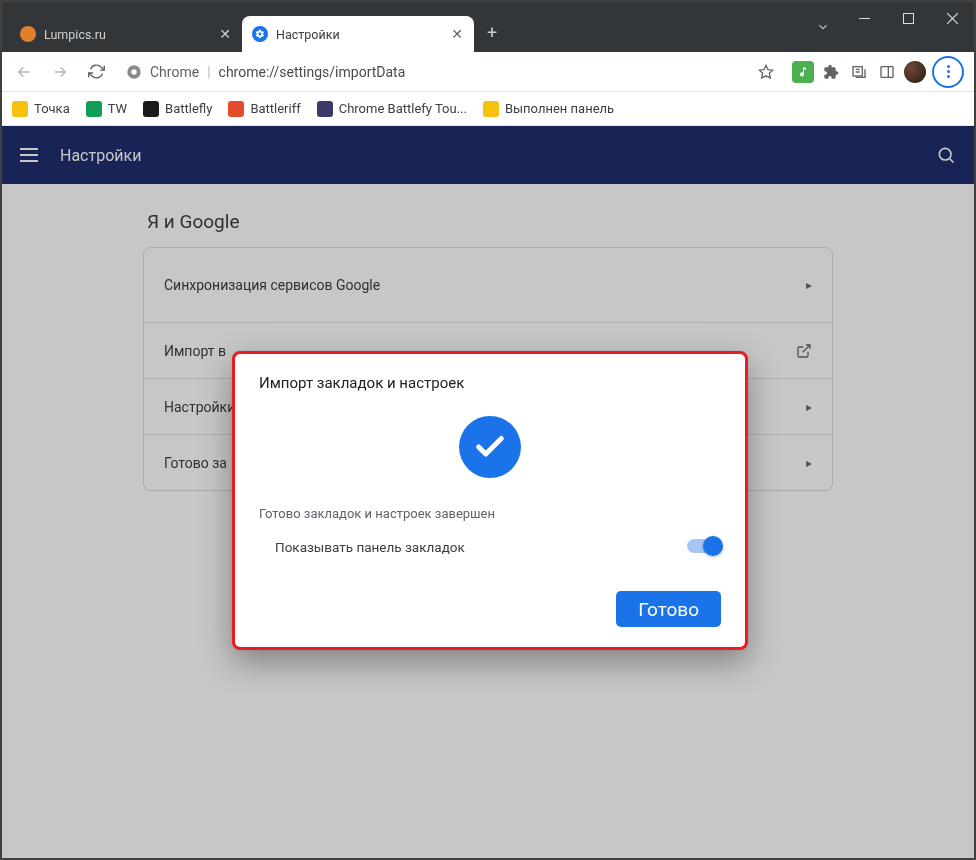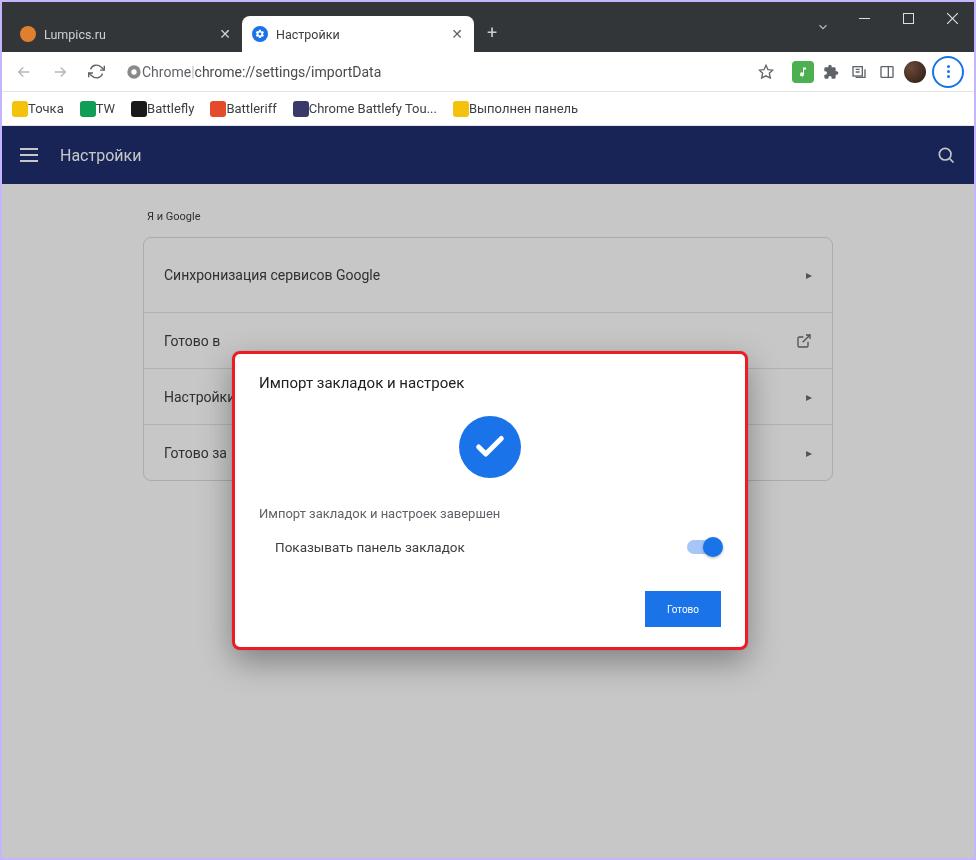--- a/index.html
+++ b/index.html
@@ -1,62 +1,62 @@
 <!DOCTYPE html>
 <html><head>
 <meta charset="utf-8">
 <style>
   * { box-sizing: border-box; margin: 0; padding: 0; font-family: "Segoe UI", Roboto, Arial, sans-serif; }
   html, body { width: 976px; height: 860px; overflow: hidden; background: #fff; }
-  .window { width: 976px; height: 860px; border: 2px solid #c4b5fd; display: flex; flex-direction: column; background:#f0abfc; }
+  .window { width: 976px; height: 860px; border: 2px solid #404040; display: flex; flex-direction: column; background:#f0abfc; }
 
   
   .titlebar { height: 50px; background: #323639; display: flex; align-items: stretch; }
   .tabstrip { display: flex; align-items: flex-end; flex: 1; padding-top: 10px; padding-left: 8px; gap: 0; }
   .tab { height: 36px; width: 232px; display: flex; align-items: center; padding: 0 10px; gap: 8px; color: #d0d0d0; font-size: 12.5px; border-radius: 8px 8px 0 0; cursor: pointer; position: relative; }
   .tab.inactive { background: transparent; }
   .tab.active { background: #fff; color: #3b3b3b; }
   .tab .favicon { width:16px; height:16px; border-radius:50%; flex-shrink:0; }
   .tab .close { width:14px; height:14px; margin-left:auto; display:flex; align-items:center; justify-content:center; font-size:14px; color:inherit; }
   .newtab { align-self:center; width:28px; height:28px; margin-left:4px; display:flex; align-items:center; justify-content:center; color:#ccc; font-size:18px; cursor:pointer; border-radius:50%; }
   .win-controls { display:flex; align-items:flex-start; padding-top:0; }
   .win-btn { width:44px; height:32px; display:flex; align-items:center; justify-content:center; color:#ddd; font-size:12px; cursor:pointer; }
   .tab-search { width:30px; height:30px; align-self:center; display:flex; align-items:center; justify-content:center; color:#bbb; cursor:pointer; margin-right:4px;}
 
   
   .omnibar { height: 40px; background:#fff; display:flex; align-items:center; padding: 0 6px; gap:4px; border-bottom:1px solid #e3e3e3; }
   .nav-btn { width:32px; height:32px; border-radius:50%; display:flex; align-items:center; justify-content:center; color:#5f6368; cursor:pointer; }
   .nav-btn.disabled { color:#b8b8b8; cursor:default;}
-  .omnibox { flex:1; height:30px; display:flex; align-items:center; background:#fff; border-radius:15px; padding:0 10px; font-size:14px; color:#202124; }
+  .omnibox { flex:1; height:30px; display:flex; align-items:center; background:#fff; border-radius:15px; padding:0 10px; gap:8px; font-size:14px; color:#202124; }
   .omni-label { color:#5f6368; }
   .omni-sep { color:#b8b8b8; }
   .omni-url { color:#4b4b4b; }
   .omni-star { margin-left:auto; color:#5f6368; }
   .ext-icons { display:flex; align-items:center; gap:6px; padding:0 4px; }
   .ext-ic { width:22px; height:22px; border-radius:4px; display:flex; align-items:center; justify-content:center; color:#5f6368; cursor:pointer; }
   .avatar-ic { width:22px; height:22px; border-radius:50%; background: radial-gradient(circle at 30% 30%, #6b4a3a, #2a1a12); cursor:pointer; }
   .menu-dots { width:32px; height:32px; border-radius:50%; border:2px solid #1a73e8; display:flex; align-items:center; justify-content:center; color:#1a73e8; cursor:pointer; flex-direction:column; gap:2px;}
   .menu-dots span{width:3px;height:3px;background:#1a73e8;border-radius:50%;}
 
   
   .bmbar { height: 34px; background:#fff; display:flex; align-items:center; padding: 0 10px; gap:16px; border-bottom:1px solid #e8e8e8; font-size:13px; color:#3c4043;}
-  .bm { display:flex; align-items:center; gap:0; cursor:pointer; }
+  .bm { display:flex; align-items:center; gap:6px; cursor:pointer; }
   .bm .bmic { width:16px; height:16px; border-radius:3px; flex-shrink:0; }
 
   
   .content-wrap { flex:1; position:relative; background:#fff; overflow:hidden; }
   .settings-page { position:absolute; inset:0; background:#fff; }
   .settings-header { height:58px; background:#1e2f6e; display:flex; align-items:center; padding:0 18px; color:#fff; }
   .hamburger { width:22px; height:22px; display:flex; flex-direction:column; justify-content:center; gap:4px; cursor:pointer; }
   .hamburger span{height:2px; background:#fff; width:18px;}
   .settings-title { font-size:16px; margin-left:18px; }
   .settings-search { margin-left:auto; color:#fff; cursor:pointer; }
 
   .settings-body { padding: 26px 0 0 0; display:flex; flex-direction:column; align-items:center; }
-  .section-label { width:690px; font-size:11px; color:#3c4043; padding-bottom:14px; padding-left:4px;}
+  .section-label { width:690px; font-size:19px; color:#3c4043; padding-bottom:14px; padding-left:4px;}
   .card { width:690px; border:1px solid #dadce0; border-radius:8px; background:#fff; }
   .card-row { height:56px; display:flex; align-items:center; padding:0 20px; font-size:14px; color:#3c4043; border-top:1px solid #e4e4e4; cursor:pointer; }
   .card-row:first-child { border-top:none; height:74px;}
   .row-arrow { margin-left:auto; color:#6a6a6a; font-size:12px;}
   .prof-av { width:40px; height:40px; border-radius:50%; background: radial-gradient(circle at 30% 30%, #6b4a3a, #1a0f0a); margin-right:14px; position:relative;}
   .prof-av::after{content:""; position:absolute; right:-2px; bottom:-2px; width:15px; height:15px; background:#0b8043; border-radius:50%; border:2px solid #fff;}
   .prof-text { display:flex; flex-direction:column; gap:2px;}
   .prof-name { font-size:14.5px; color:#202124;}
   .prof-sync { font-size:12.5px; color:#6a6a6a;}
   .prof-sync .blur { filter: blur(4px); color:#9a9a9a; letter-spacing:0.5px;}
@@ -66,25 +66,25 @@
   
   .scrim { position:absolute; inset:0; background:rgba(0,0,0,0.22); }
 
   
   .dlg-outline { position:absolute; left:230px; top:225px; width:516px; border:3px solid #ed1c24; border-radius:8px; box-shadow: 0 0 0 1px rgba(0,0,0,0.04), 0 12px 32px rgba(0,0,0,0.35); background:#fff; }
   .dlg { padding: 20px 24px 20px 24px; }
   .dlg-title { font-size:15px; color:#202124; margin-bottom:24px;}
   .check-badge { width:62px; height:62px; border-radius:50%; background:#1a73e8; margin: 0 auto 28px auto; display:flex; align-items:center; justify-content:center; }
   .check-badge svg { width:34px; height:34px; }
   .dlg-msg { font-size:13px; color:#5f6368; margin-bottom:18px;}
-  .toggle-row { display:flex; align-items:center; padding-left:16px; font-size:13.5px; color:#3c4043; margin-bottom:36px;}
+  .toggle-row { display:flex; align-items:flex-start; padding-left:16px; font-size:13.5px; color:#3c4043; margin-bottom:36px;}
   .switch { margin-left:auto; width:34px; height:14px; background:#a6c6f7; border-radius:10px; position:relative;}
   .switch::after{content:""; position:absolute; right:-2px; top:-3px; width:20px; height:20px; background:#1a73e8; border-radius:50%; box-shadow:0 1px 3px rgba(0,0,0,0.3);}
   .dlg-actions { display:flex; justify-content:flex-end; }
-  .done-btn { background:#1a73e8; color:#fff; border:none; font-size:10px; height:36px; padding:0 22px; border-radius:0; cursor:pointer;}
+  .done-btn { background:#1a73e8; color:#fff; border:none; font-size:19px; height:36px; padding:0 22px; border-radius:5px; cursor:pointer;}
 
   svg { display:block; }
 </style>
 </head>
 <body>
 
 <div class="window">
 
   <div class="titlebar">
     <div class="tabstrip">
@@ -237,21 +237,21 @@
         </div>
       </div>
       <div class="settings-body">
         <div class="section-label">Я и Google</div>
         <div class="card">
           <div class="card-row">
             <span>Синхронизация сервисов Google</span>
             <span class="row-arrow">▸</span>
           </div>
           <div class="card-row">
-            <span>Готово в</span>
+            <span>Импорт в</span>
             <span class="external-ic">
               <svg width="16" height="16" viewBox="0 0 24 24" fill="none" stroke="currentColor" stroke-width="2">
                   <path d="M18 13v6a2 2 0 01-2 2H5a2 2 0 01-2-2V8a2 2 0 012-2h6"></path>
                   <polyline points="15 3 21 3 21 9"></polyline>
                   <line x1="10" y1="14" x2="21" y2="3"></line>
                 </svg>
             </span>
           </div>
           <div class="card-row">
             <span>Настройки</span>
@@ -268,21 +268,21 @@
     <div class="scrim"></div>
 
     <div class="dlg-outline">
       <div class="dlg">
         <div class="dlg-title">Импорт закладок и настроек</div>
         <div class="check-badge">
           <svg viewBox="0 0 24 24" fill="none" stroke="#fff" stroke-width="3.5" stroke-linecap="round" stroke-linejoin="round">
               <polyline points="20 6 9 17 4 12"></polyline>
             </svg>
         </div>
-        <div class="dlg-msg">Импорт закладок и настроек завершен</div>
+        <div class="dlg-msg">Готово закладок и настроек завершен</div>
         <div class="toggle-row">
           <span>Показывать панель закладок</span>
           <div class="switch"></div>
         </div>
         <div class="dlg-actions">
           <button class="done-btn">Готово</button>
         </div>
       </div>
     </div>
 

